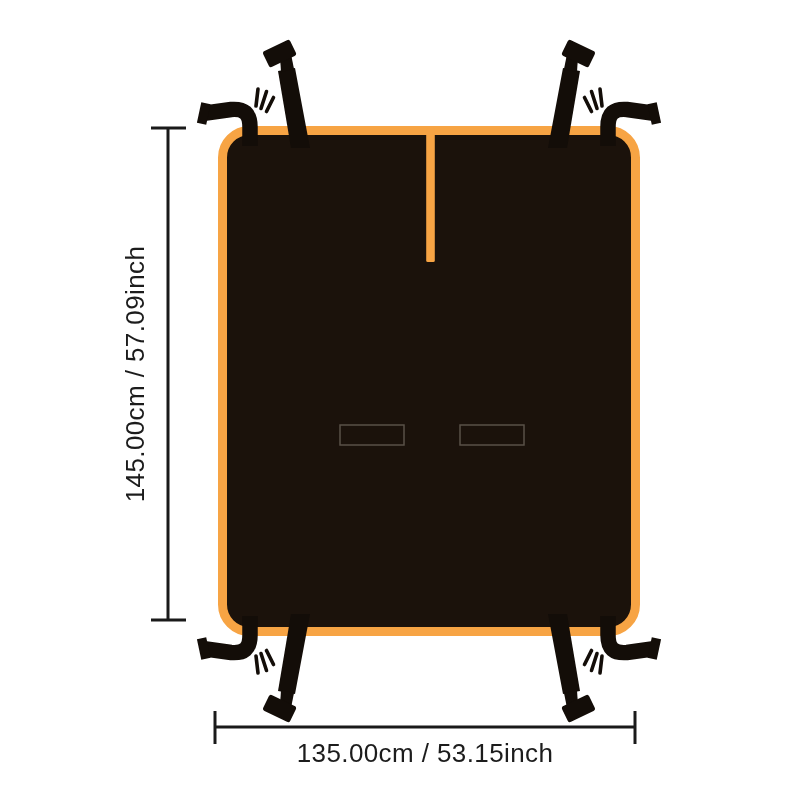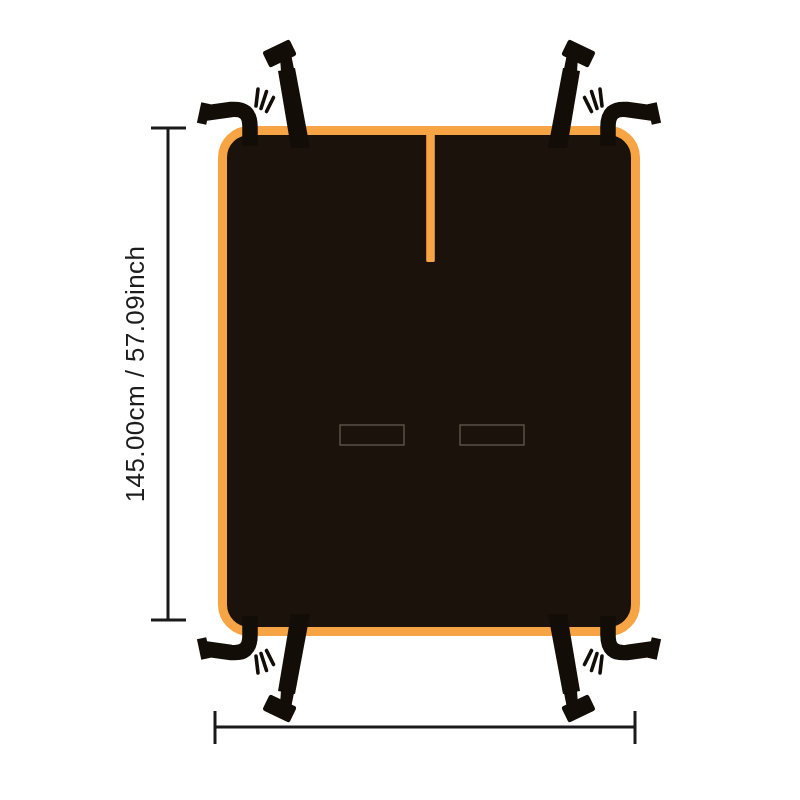--- a/index.html
+++ b/index.html
@@ -85,14 +85,15 @@
 
     <g fill="none" stroke-width="3" stroke="#1a1a1a">
       <line x1="215" y1="727" x2="635" y2="727"></line>
       <line x1="215" y1="711" x2="215" y2="744"></line>
       <line x1="635" y1="711" x2="635" y2="744"></line>
     </g>
   </svg>
 
   <div class="dim-label vertical">145.00cm / 57.09inch</div>
 
+  <div class="dim-label horizontal">135.00cm / 53.15inch</div>
 
 </div>
 
 </body></html>

